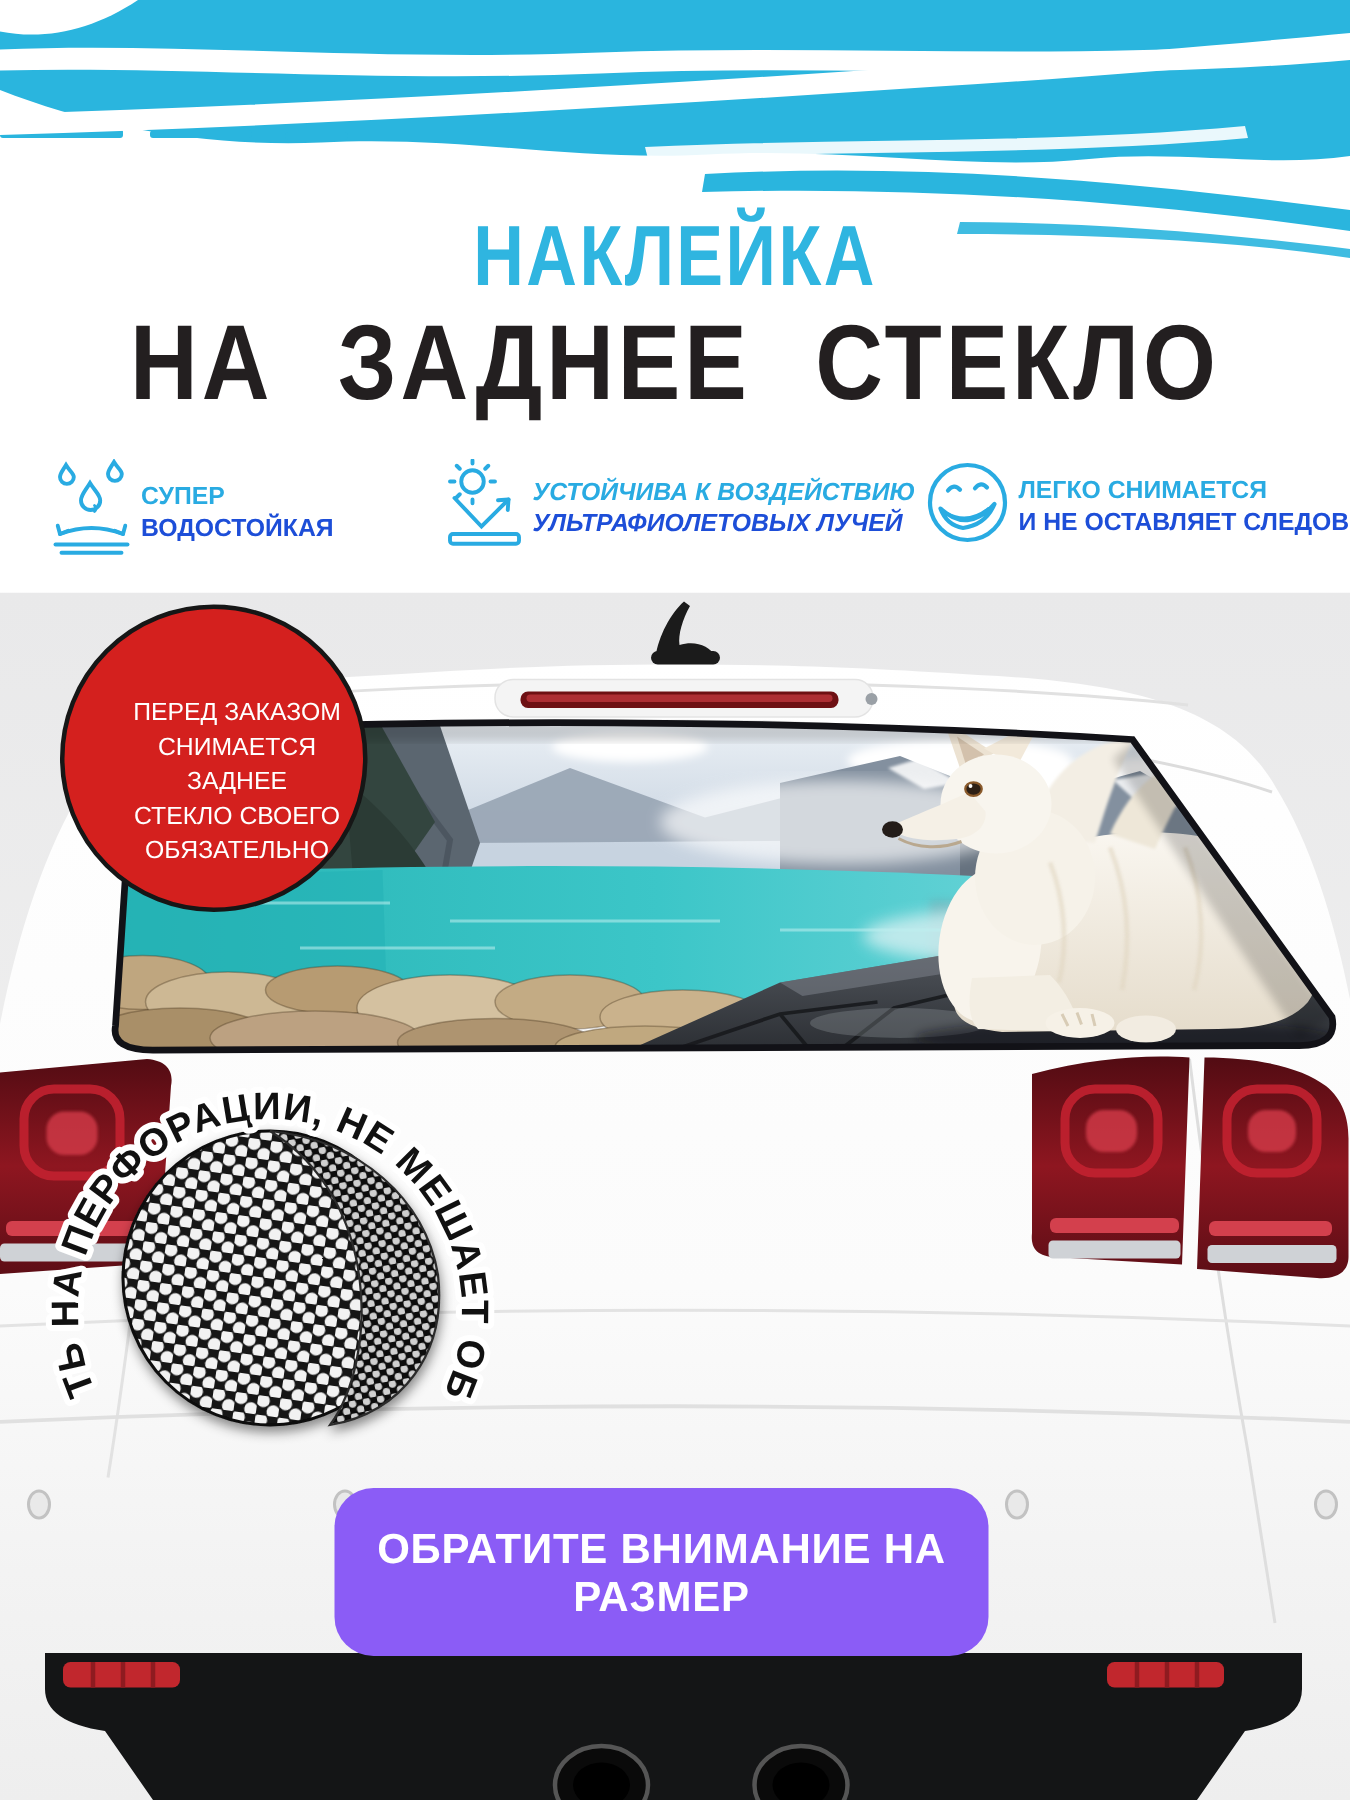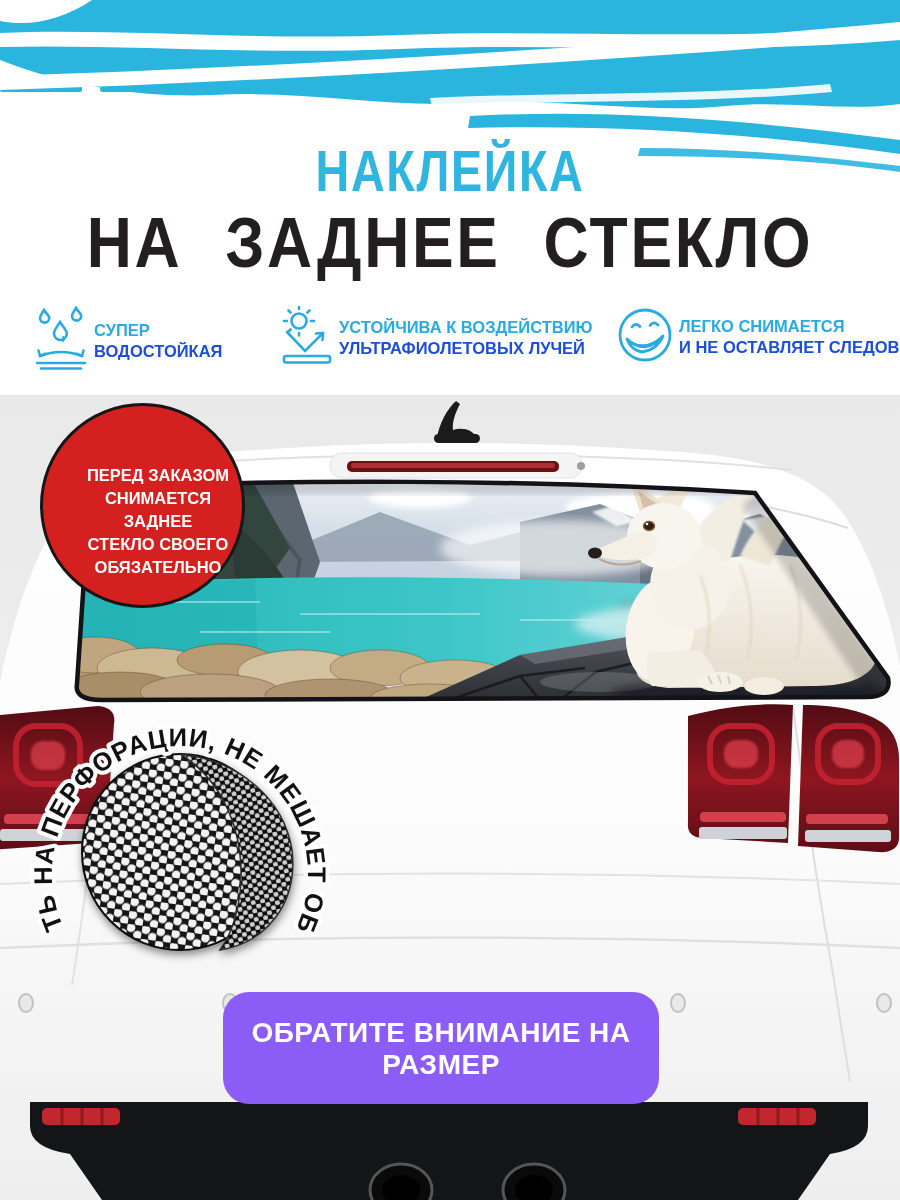--- a/index.html
+++ b/index.html
@@ -6,30 +6,30 @@
   body{width:900px;height:1200px;position:relative;overflow:hidden;background:#fff;
        font-family:"Liberation Sans",sans-serif;}
   .abs{position:absolute;}
   
   .title1{top:138px;left:0;width:900px;text-align:center;color:#2fb5e0;
           font-weight:bold;font-size:57px;letter-spacing:2px;transform:scaleX(.82);z-index:3;}
   .title2{top:202px;left:0;width:900px;text-align:center;color:#231f20;
           font-weight:bold;font-size:71px;letter-spacing:3px;word-spacing:26px;transform:scaleX(.88);z-index:3;}
   
   .feature{top:306px;display:flex;align-items:center;gap:5px;z-index:3;}
-  .f1{left:33px;} .f2{left:280px;} .f3{left:616px;}
+  .f1{left:33px;} .f2{left:296px;font-style:italic;} .f3{left:616px;}
   .ficon{flex:0 0 auto;}
   .ftxt{font-weight:bold;font-size:16.5px;line-height:21px;white-space:nowrap;}
   .ftxt .l1{color:#29abe2;} .ftxt .l2{color:#1d4ed8;}
   
   .badge{left:40px;top:403px;width:205px;height:205px;border-radius:50%;
          background:#d4201e;border:3px solid #161616;z-index:6;color:#fff;text-align:center;
          box-sizing:border-box;padding-top:58px;}
   .badge .btitle{font-weight:bold;font-size:25px;letter-spacing:.5px;margin-bottom:12px;}
-  .badge .bline{font-weight:bold;font-size:16.5px;line-height:23px;padding-left:31px;}
+  .badge .bline{font-weight:normal;font-size:16.5px;line-height:23px;padding-left:31px;}
   
   .sizebox{left:223px;top:992px;width:436px;height:112px;background:#8b5cf6;border-radius:26px;
            z-index:7;color:#fff;text-align:center;box-sizing:border-box;padding-top:25px;}
   .sizebox .stitle{font-weight:bold;font-size:28px;letter-spacing:.5px;}
   .sizebox .sdims{font-weight:bold;font-size:17px;margin-top:15px;letter-spacing:.5px;}
   svg text{font-family:"Liberation Sans",sans-serif;}
 </style>
 </head>
 <body>
 

